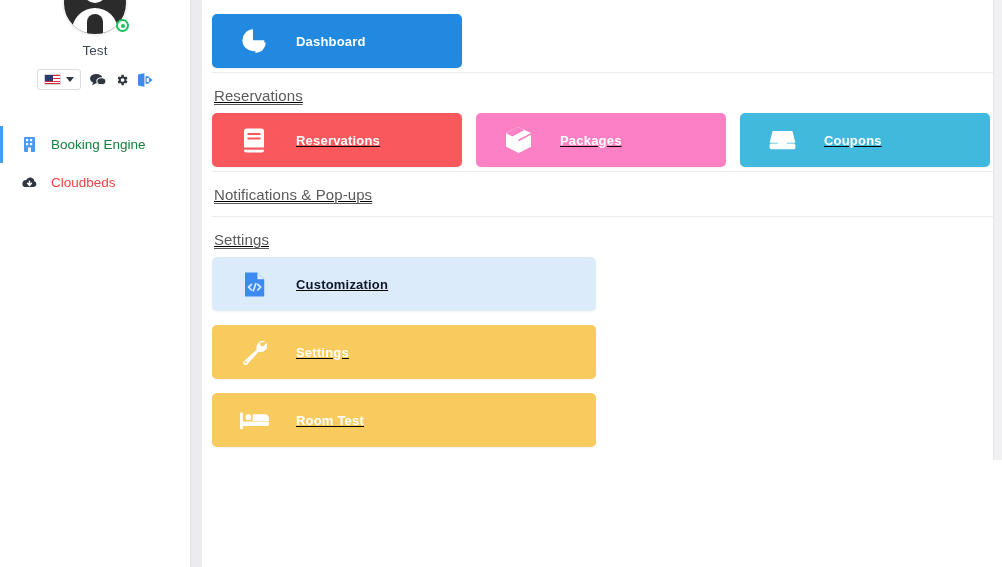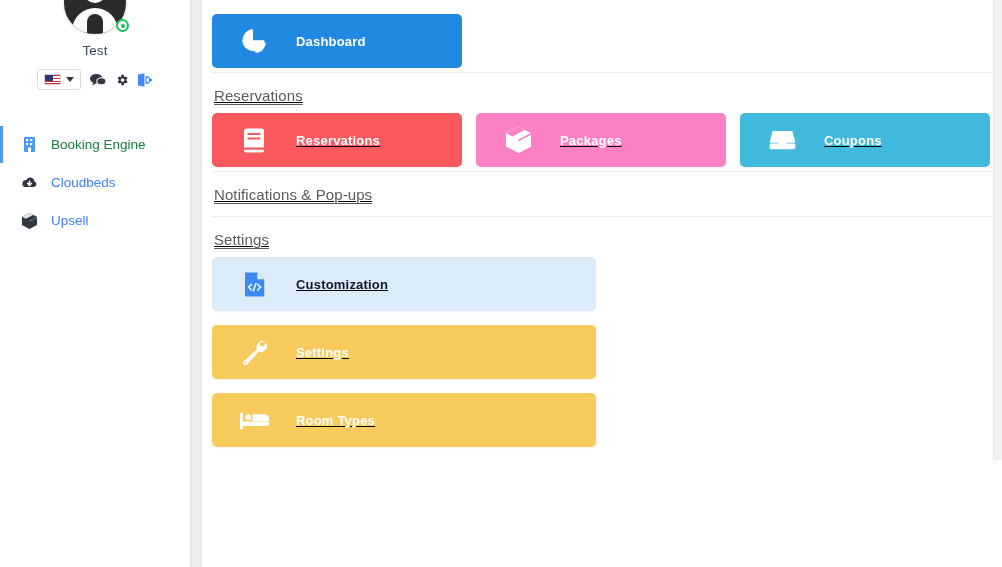--- a/index.html
+++ b/index.html
@@ -81,21 +81,21 @@
   }
   .caret-down {
     width: 0; height: 0; border-left: 4px solid transparent;
     border-right: 4px solid transparent; border-top: 5px solid #2f3640;
   }
   .tool-icon { cursor: pointer; display: flex; align-items: center; }
   .nav { margin-top: 36px; }
   .nav-item {
     display: flex; align-items: center; gap: 13px;
     height: 37px; padding-left: 18px;
-    font-size: 13.5px; color: #3b82f6; cursor: pointer;
+    font-size: 13.5px; color: #ef4444; cursor: pointer;
     border-left: 3px solid transparent; margin-bottom: 1px;
   }
   .nav-item.active { color: #15803d; border-left-color: #4a9bf0; }
   .nav-item .nav-ico { width: 17px; display: flex; justify-content: center; }
 
   
   .gutter {
     width: 12px; flex: 0 0 12px; background: #ececef; height: 567px;
     border-left: 1px solid #e2e2e5;
   }
@@ -211,30 +211,20 @@
       <div class="nav-item">
         <span class="nav-ico">
           <svg width="17" height="13" viewBox="0 0 17 13" fill="#2f3640">
             <path d="M13.4 5.2a4.3 4.3 0 0 0-8.2-1.1A3.6 3.6 0 0 0 3.6 11h9.4a3 3 0 0 0 .4-5.8z"></path>
             <path d="M8.5 5.2 V8.2 M6.6 7.2 L8.5 9.4 L10.4 7.2" stroke="#fff" stroke-width="1.5" fill="none" stroke-linecap="round" stroke-linejoin="round"></path>
           </svg>
         </span>
         <span>Cloudbeds</span>
       </div>
 
-      <div class="nav-item">
-        <span class="nav-ico">
-          <svg width="15" height="16" viewBox="0 0 15 16" fill="#2f3640">
-            <path d="M7.5 0 L15 3.7 V12 L7.5 16 L0 12 V3.7 Z"></path>
-            <path d="M7.5 0 L11.2 1.9 L3.8 5.8 L0 3.7 Z" fill="#fff" opacity=".85"></path>
-            <path d="M7.5 7.6 L15 3.7 V5 L7.5 9 Z" fill="#fff" opacity=".25"></path>
-          </svg>
-        </span>
-        <span>Upsell</span>
-      </div>
 
     </div>
   </div>
 
   <div class="gutter"></div>
 
   <div class="content">
 
     <div class="section" style="padding-top:14px;">
       <div class="tile blue w-main">
@@ -322,21 +312,21 @@
 
         <div class="tile yellow w-half">
           <span class="t-ico">
             <svg width="29" height="19" viewBox="0 0 29 19" fill="#fff">
               <rect x="0" y="1.6" width="2.9" height="16.6" rx="1.2"></rect>
               <circle cx="8.3" cy="6.2" r="2.9"></circle>
               <path d="M12.6 3.3 H24.6 a4.4 4.4 0 0 1 4.4 4.4 V10 H12.6 Z"></path>
               <rect x="0" y="10.6" width="29" height="4.3" rx="1.4"></rect>
             </svg>
           </span>
-          <span class="t-label">Room Types</span>
+          <span class="t-label">Room Test</span>
         </div>
 
       </div>
     </div>
 
     <div class="scroll-gutter"></div>
   </div>
 
 </div>
 

